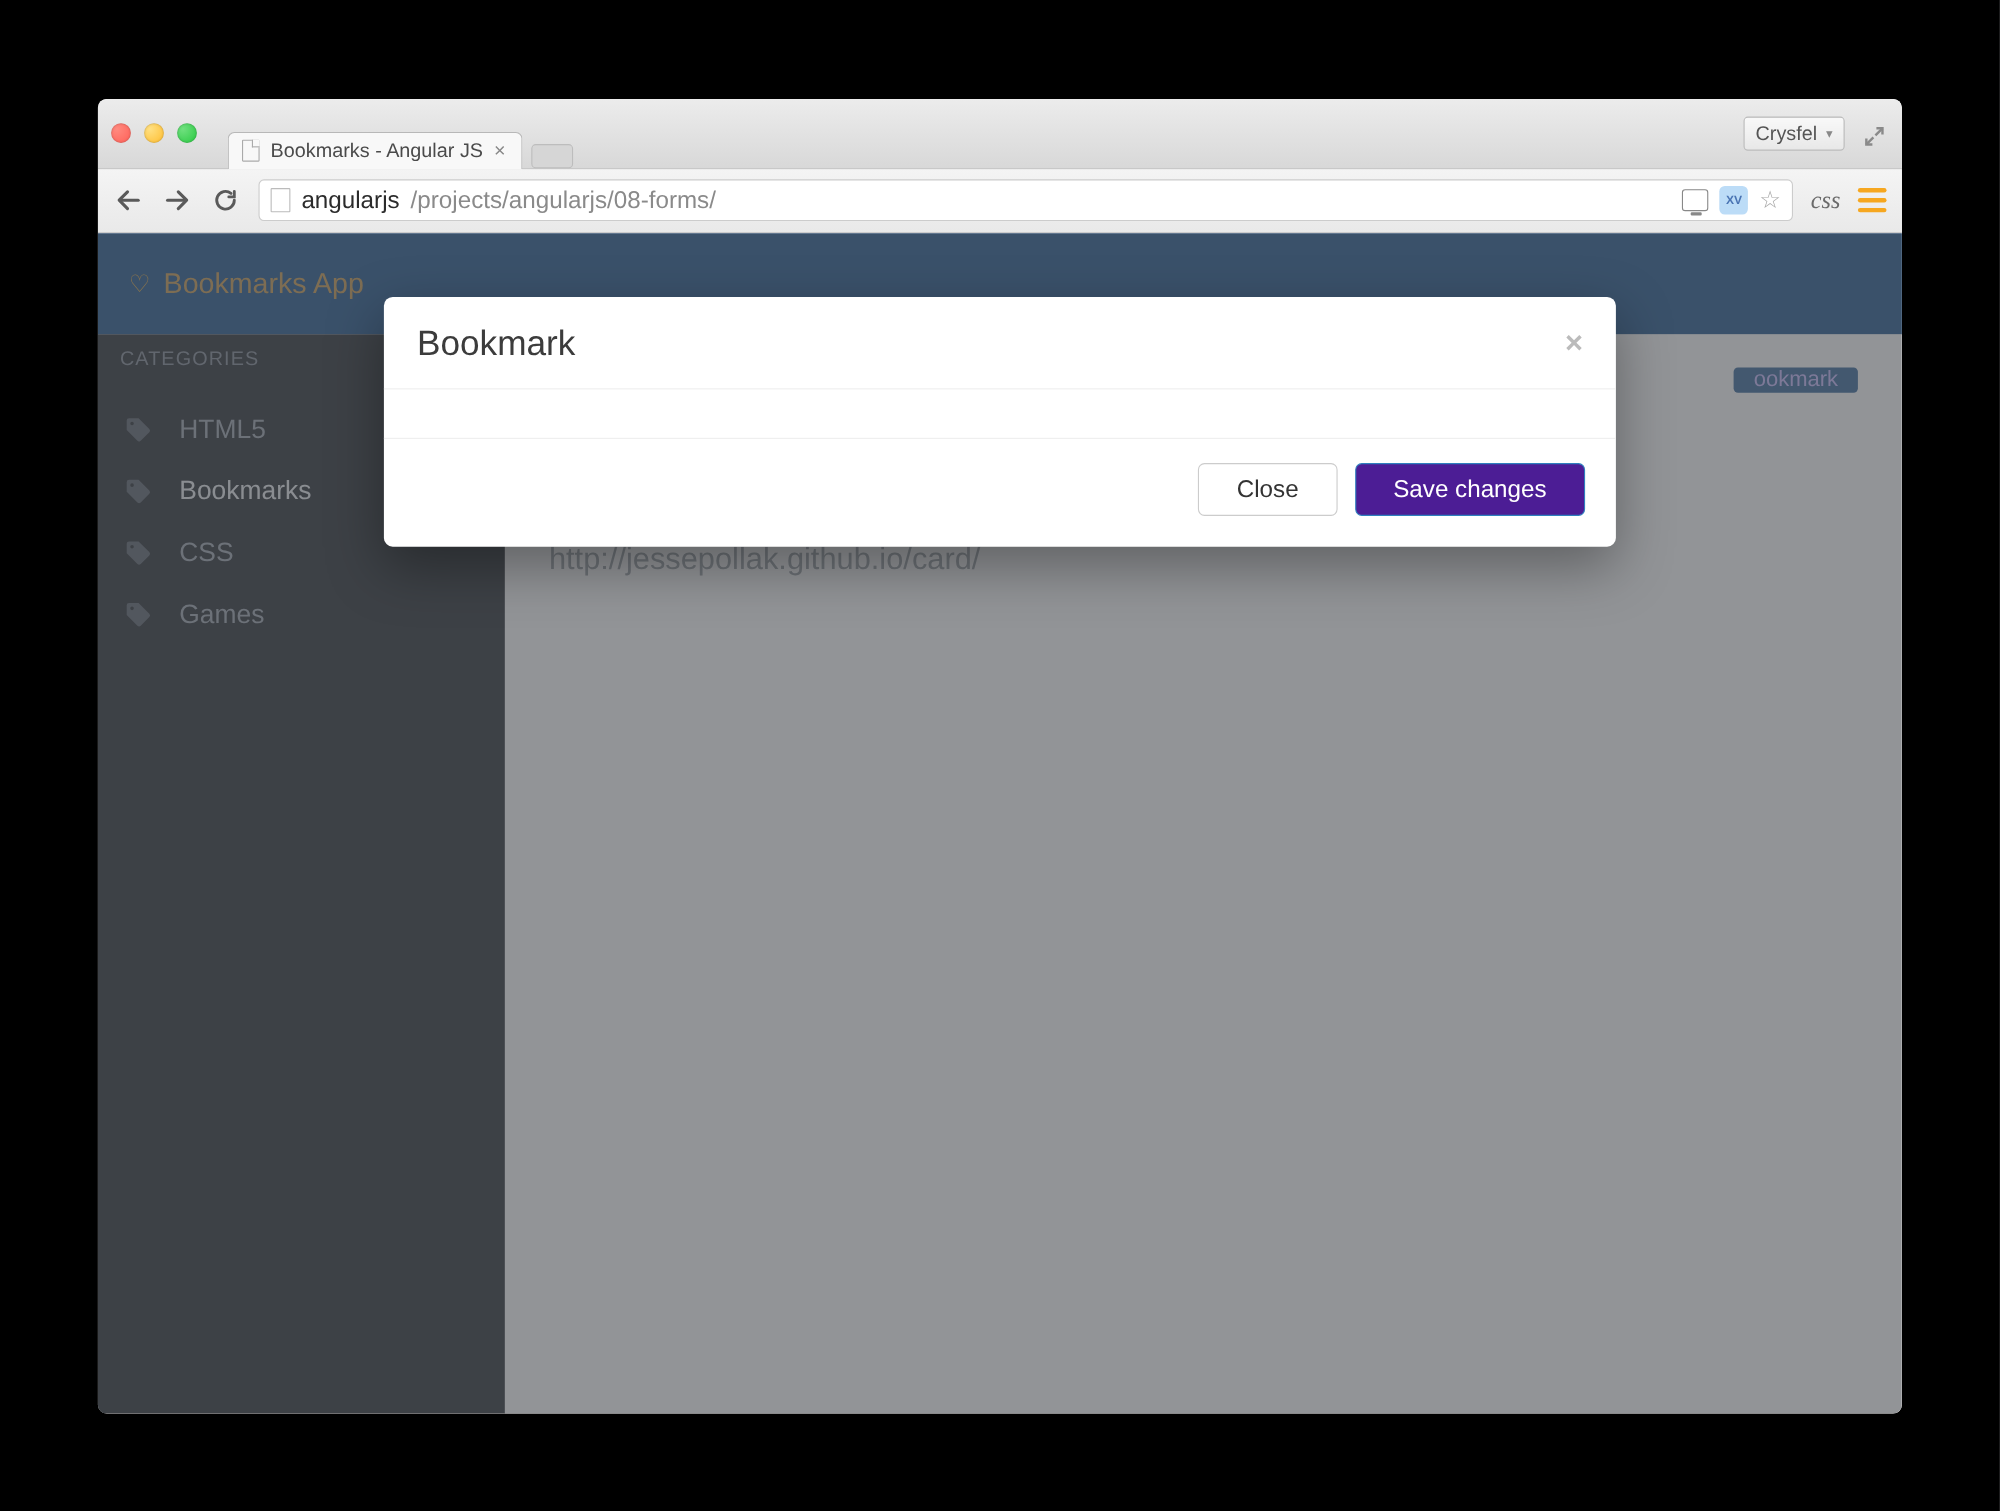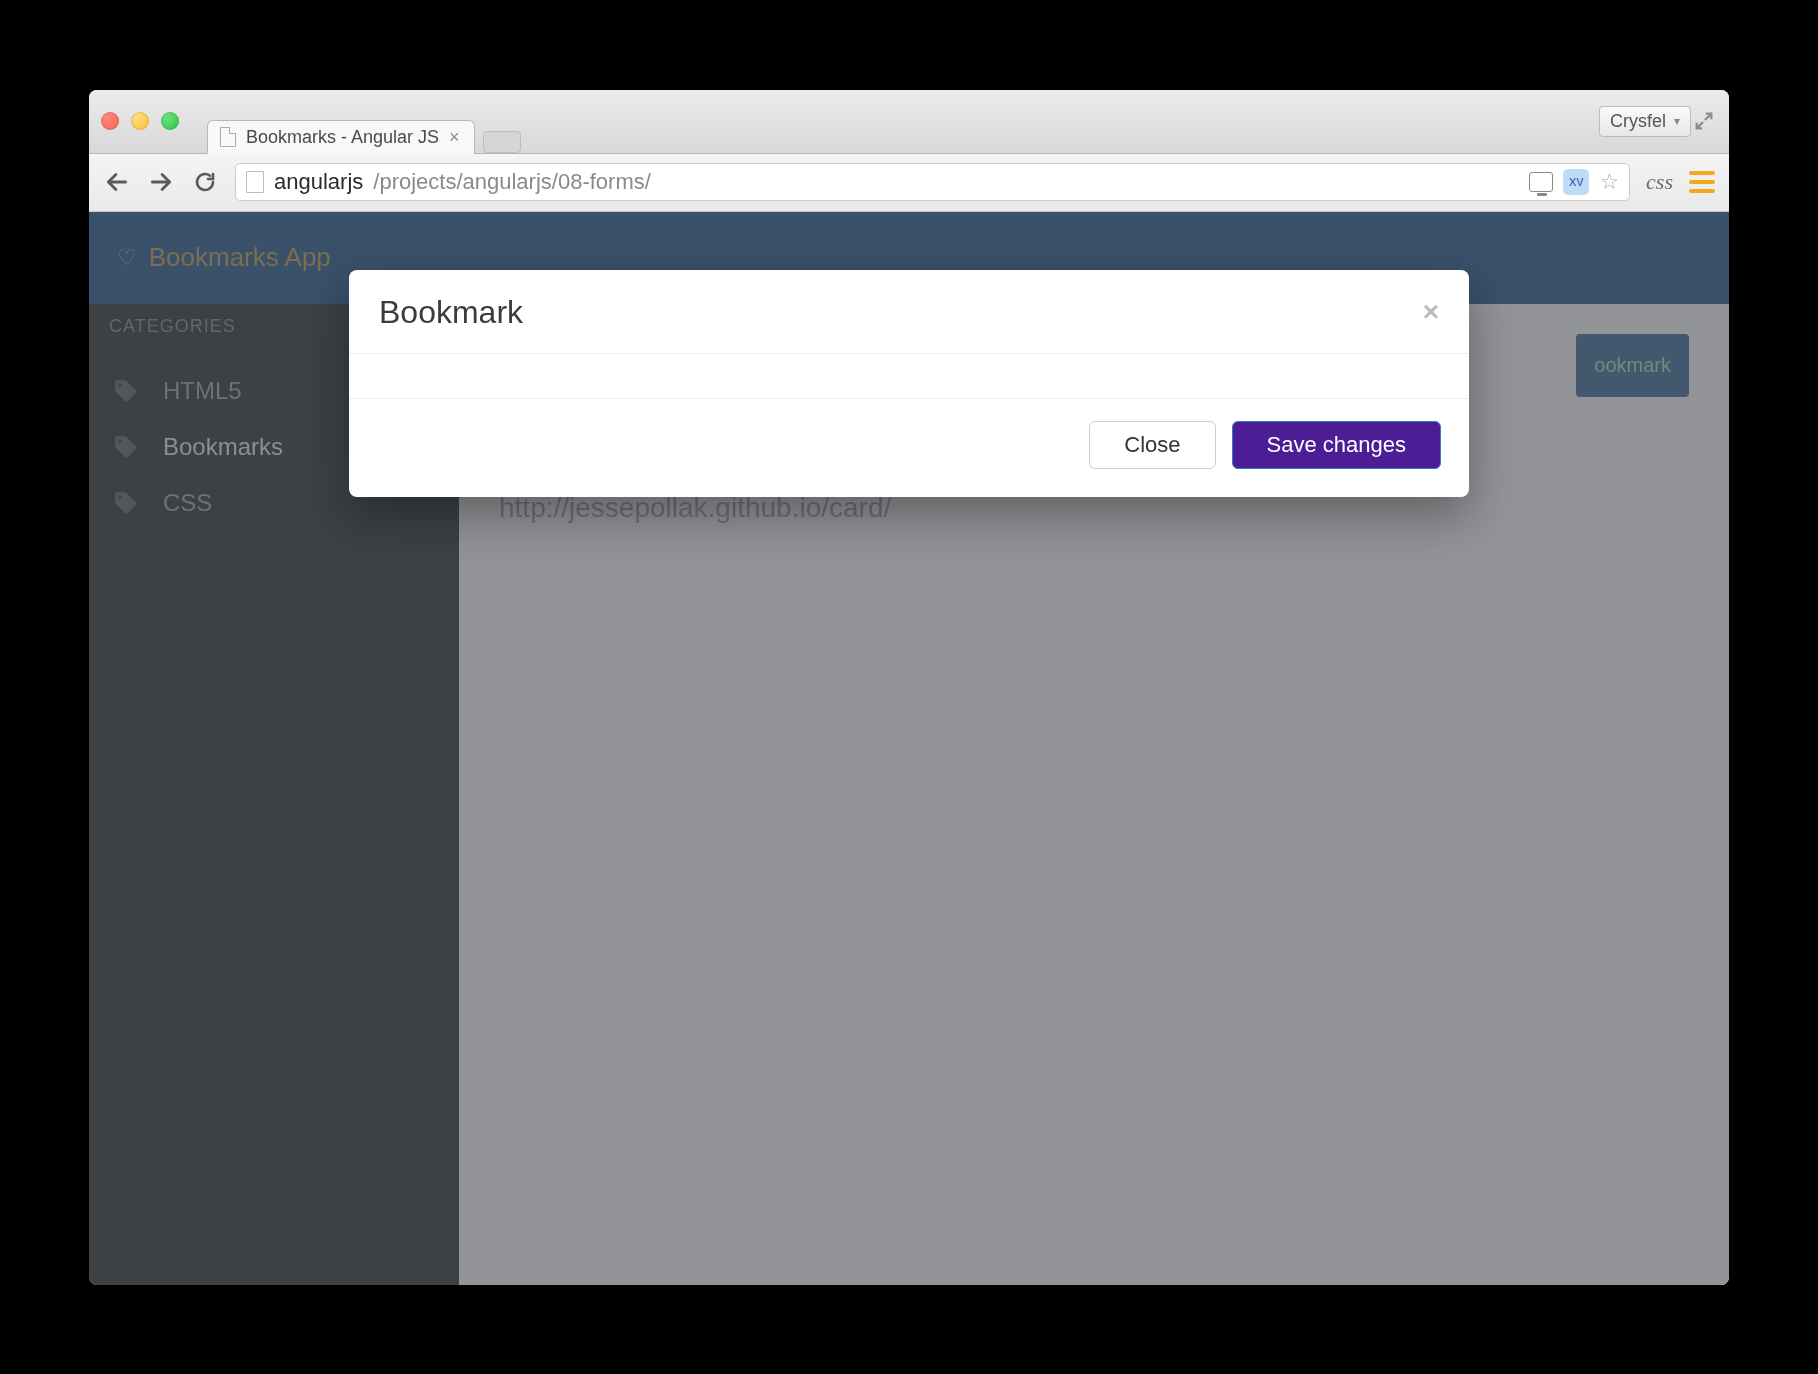--- a/index.html
+++ b/index.html
@@ -47,21 +47,21 @@
       align-items:center;
       gap:10px;
       font-size:18px;
       color:#4a4a4a;
       margin-bottom:-1px;
     }
     .tab .file-icon { width:16px; height:20px; border:1px solid #aaa; border-radius:1px; position:relative; }
     .tab .file-icon:after { content:""; position:absolute; top:-1px; right:-1px; width:6px; height:6px; background:#f8f8f8; border-left:1px solid #aaa; border-bottom:1px solid #aaa;}
     .tab-close { color:#888; font-size:18px; cursor:pointer; }
     .tab-new { margin-left:8px; width:38px; height:22px; border-radius:4px; background:#d6d6d6; border:1px solid #bdbdbd;}
-    .title-right { display:flex; align-items:center; }
+    .title-right { display:flex; align-items:flex-end; gap:14px; }
     .user-pill { background:linear-gradient(#f9f9f9,#e8e8e8); border:1px solid #bcbcbc; border-radius:4px; padding:4px 10px; font-size:18px; color:#555; display:flex; align-items:center; gap:8px;}
     .user-pill .caret { font-size:12px; color:#888;}
     .fullscreen-icon { width:26px; height:26px; color:#8a8a8a; display:flex; align-items:center; justify-content:center;}
     
     .toolbar {
       height:58px;
       background:linear-gradient(#f4f4f4,#e9e9e9);
       border-bottom:1px solid #c7c7c7;
       display:flex;
       align-items:center;
@@ -116,22 +116,22 @@
     .side-item.active { color:#e6e9ed;}
     .tag-icon { width:26px; height:26px; color:#555c66; }
     .main {
       flex:1;
       background:#fdfdfd;
       padding:34px 40px;
       position:relative;
     }
     .add-btn {
       position:absolute; top:30px; right:40px;
-      background:#2d5f94; color:#86efac; font-size:20px;
-      padding:20px 18px; border-radius:4px;
+      background:#2d5f94; color:#c4b5fd; font-size:20px;
+      padding:0 18px; border-radius:4px;
     }
     .item { margin-top:120px; }
     .item-title { color:#2b6aaa; font-size:24px; margin-bottom:6px;}
     .item-url { color:#9aa0a6; font-size:28px;}
     
     .backdrop { position:absolute; inset:0; top:0; background:rgba(80,84,89,0.62); }
     .modal {
       position:absolute;
       top:58px;
       left:50%;
@@ -251,20 +251,28 @@
           <span>Bookmarks</span>
         </div>
         <div class="side-item">
           <span class="tag-icon">
               <svg width="26" height="26" viewBox="0 0 24 24" fill="#555c66">
                 <path d="M21 11l-9-9H4a2 2 0 0 0-2 2v8l9 9a2 2 0 0 0 2.8 0l7.2-7.2a2 2 0 0 0 0-2.8zM6.5 8A1.5 1.5 0 1 1 8 6.5 1.5 1.5 0 0 1 6.5 8z"></path>
               </svg>
             </span>
           <span>CSS</span>
         </div>
+        <div class="side-item">
+          <span class="tag-icon">
+              <svg width="26" height="26" viewBox="0 0 24 24" fill="#555c66">
+                <path d="M21 11l-9-9H4a2 2 0 0 0-2 2v8l9 9a2 2 0 0 0 2.8 0l7.2-7.2a2 2 0 0 0 0-2.8zM6.5 8A1.5 1.5 0 1 1 8 6.5 1.5 1.5 0 0 1 6.5 8z"></path>
+              </svg>
+            </span>
+          <span>Games</span>
+        </div>
       </div>
       <div class="main">
         <div class="add-btn">ookmark</div>
         <div class="item">
           <div class="item-title">Card</div>
           <div class="item-url">http://jessepollak.github.io/card/</div>
         </div>
       </div>
     </div>
 

